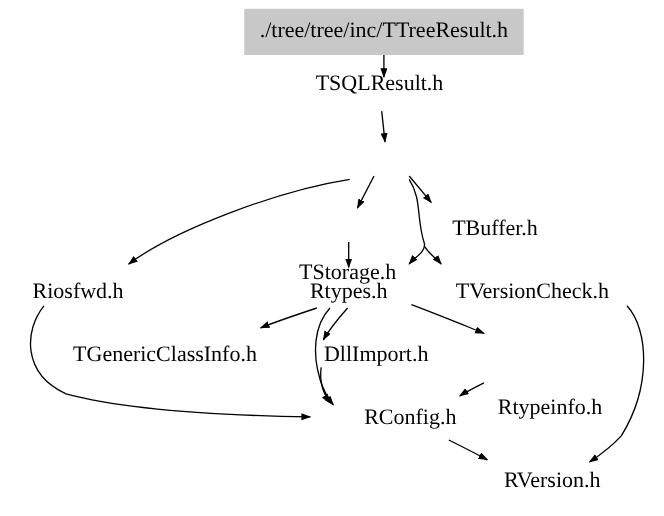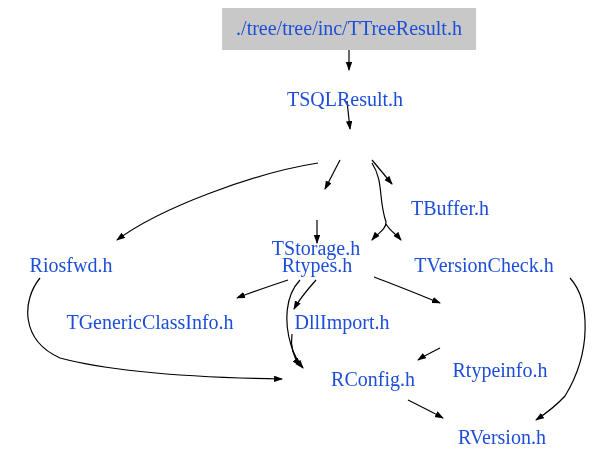--- a/index.html
+++ b/index.html
@@ -6,21 +6,21 @@
   #canvas{
     position:relative;
     width:604px;height:469px;
     background:#ffffff;
     font-family:"Liberation Serif","DejaVu Serif",serif;
     overflow:hidden;
   }
   svg#edges{position:absolute;left:0;top:0;width:604px;height:469px;}
   .node{
     position:absolute;
-    color:#1d4ed8;
+    color:#000000;
     font-size:20px;
     line-height:1;
     white-space:nowrap;
     transform:translate(-50%,-50%);
     text-align:right;
   }
   .node.root{
     background:#c8c8c8;
     padding:10px 14px 12px 14px;
   }
@@ -68,21 +68,21 @@
 
       <path d="M440,348 C432,352 424,356 418,360"></path>
 
       <path d="M408,400 C420,406 432,412 443,418"></path>
 
       <path d="M570,278 C590,300 592,352 565,396 C554,408 545,414 536,420"></path>
     </g>
   </svg>
 
   <div class="node root" style="left:349px;top:29px;">./tree/tree/inc/TTreeResult.h</div>
-  <div class="node" style="left:345px;top:99px;font-family:Liberation Serif, serif;">TSQLResult.h</div>
+  <div class="node" style="left:345px;top:76px;font-family:Liberation Serif, serif;">TSQLResult.h</div>
   <div class="node" style="left:316px;top:208px;margin-top:40px;">TStorage.h</div>
   <div class="node" style="left:450px;top:208px;">TBuffer.h</div>
   <div class="node" style="left:71px;top:265px;">Riosfwd.h</div>
   <div class="node" style="left:317px;top:265px;">Rtypes.h</div>
   <div class="node" style="left:484px;top:265px;">TVersionCheck.h</div>
   <div class="node" style="left:342px;top:322px;">DllImport.h</div>
   <div class="node" style="left:150px;top:322px;">TGenericClassInfo.h</div>
   <div class="node" style="left:500px;top:322px;margin-top:48px;">Rtypeinfo.h</div>
   <div class="node" style="left:349px;top:379px;margin-left:24px;">RConfig.h</div>
   <div class="node" style="left:502px;top:437px;">RVersion.h</div>

